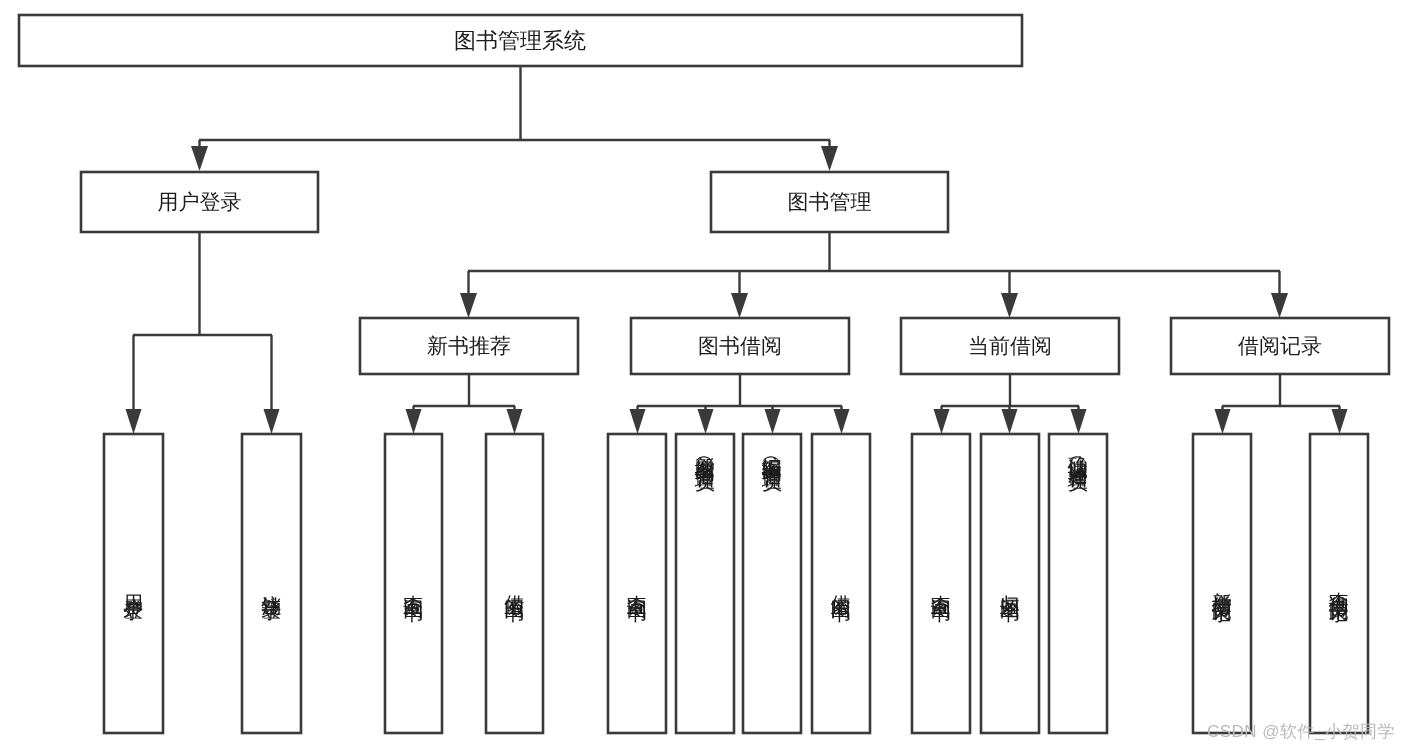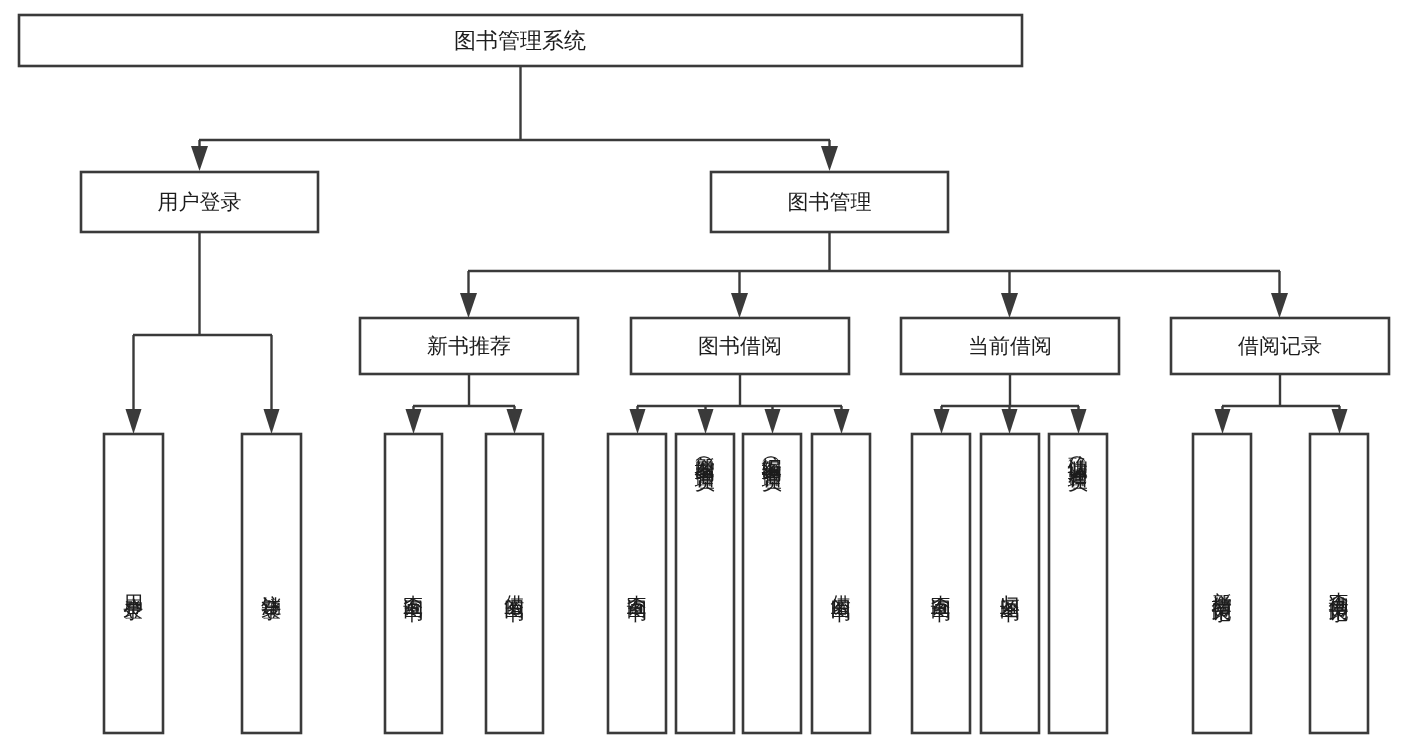--- a/index.html
+++ b/index.html
@@ -277,14 +277,15 @@
   </div>
 
   <div class="leaf-label-wrap" style="left:1193px; top:434px; width:58px; height:299px;">
     <span class="leaf-label-text">新增借阅记录</span>
   </div>
 
   <div class="leaf-label-wrap" style="left:1310px; top:434px; width:58px; height:299px;">
     <span class="leaf-label-text">查询借阅记录</span>
   </div>
 
+  <div class="watermark">CSDN @软件_小贺同学</div>
 
 </div>
 
 </body></html>

